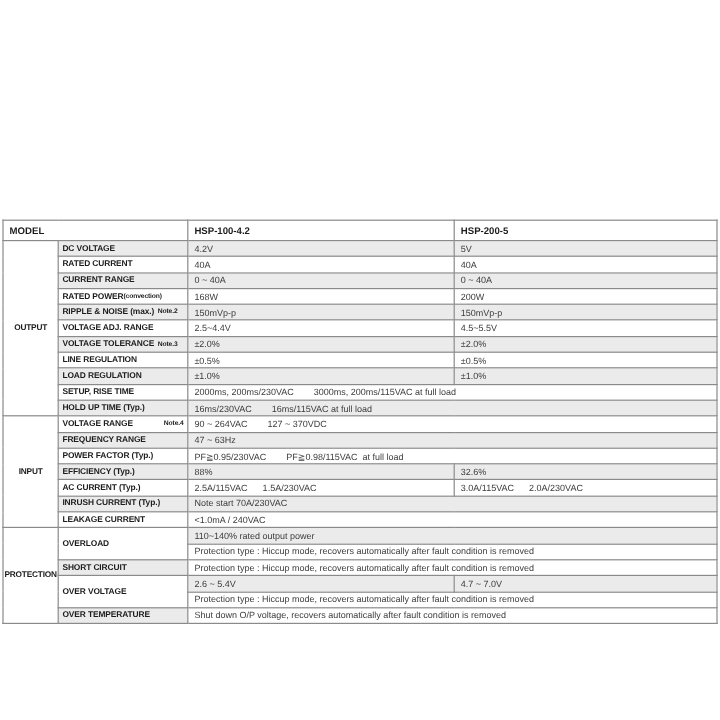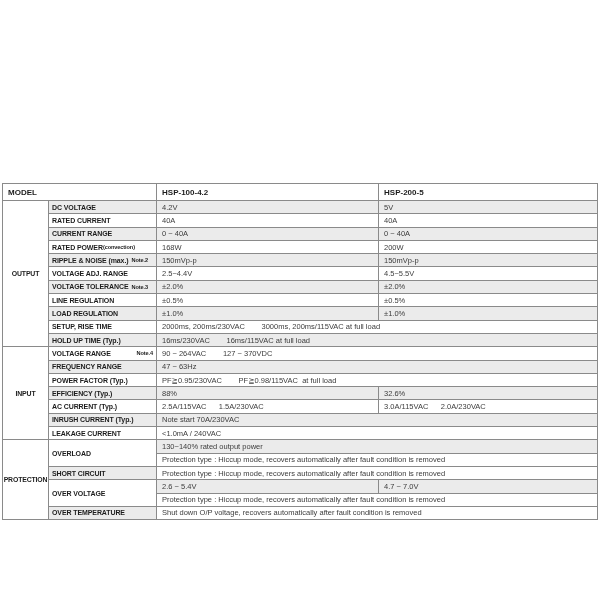--- a/index.html
+++ b/index.html
@@ -192,21 +192,21 @@
           <td class="label-cell" rowspan="1">
             <div class="label-wrap"><span class="lbl">LEAKAGE CURRENT</span></div>
           </td>
           <td class="value-cell" colspan="2">&lt;1.0mA / 240VAC</td>
         </tr>
         <tr>
           <td class="section-cell" rowspan="6">PROTECTION</td>
           <td class="label-cell" rowspan="2">
             <div class="label-wrap"><span class="lbl">OVERLOAD</span></div>
           </td>
-          <td class="value-cell shade" colspan="2">130~140% rated output power</td>
+          <td class="value-cell shade" colspan="2">110~140% rated output power</td>
         </tr>
         <tr>
           <td class="value-cell" colspan="2">Protection type : Hiccup mode, recovers automatically after fault condition is removed</td>
         </tr>
         <tr>
           <td class="label-cell shade" rowspan="1">
             <div class="label-wrap"><span class="lbl">SHORT CIRCUIT</span></div>
           </td>
           <td class="value-cell" colspan="2">Protection type : Hiccup mode, recovers automatically after fault condition is removed</td>
         </tr>

